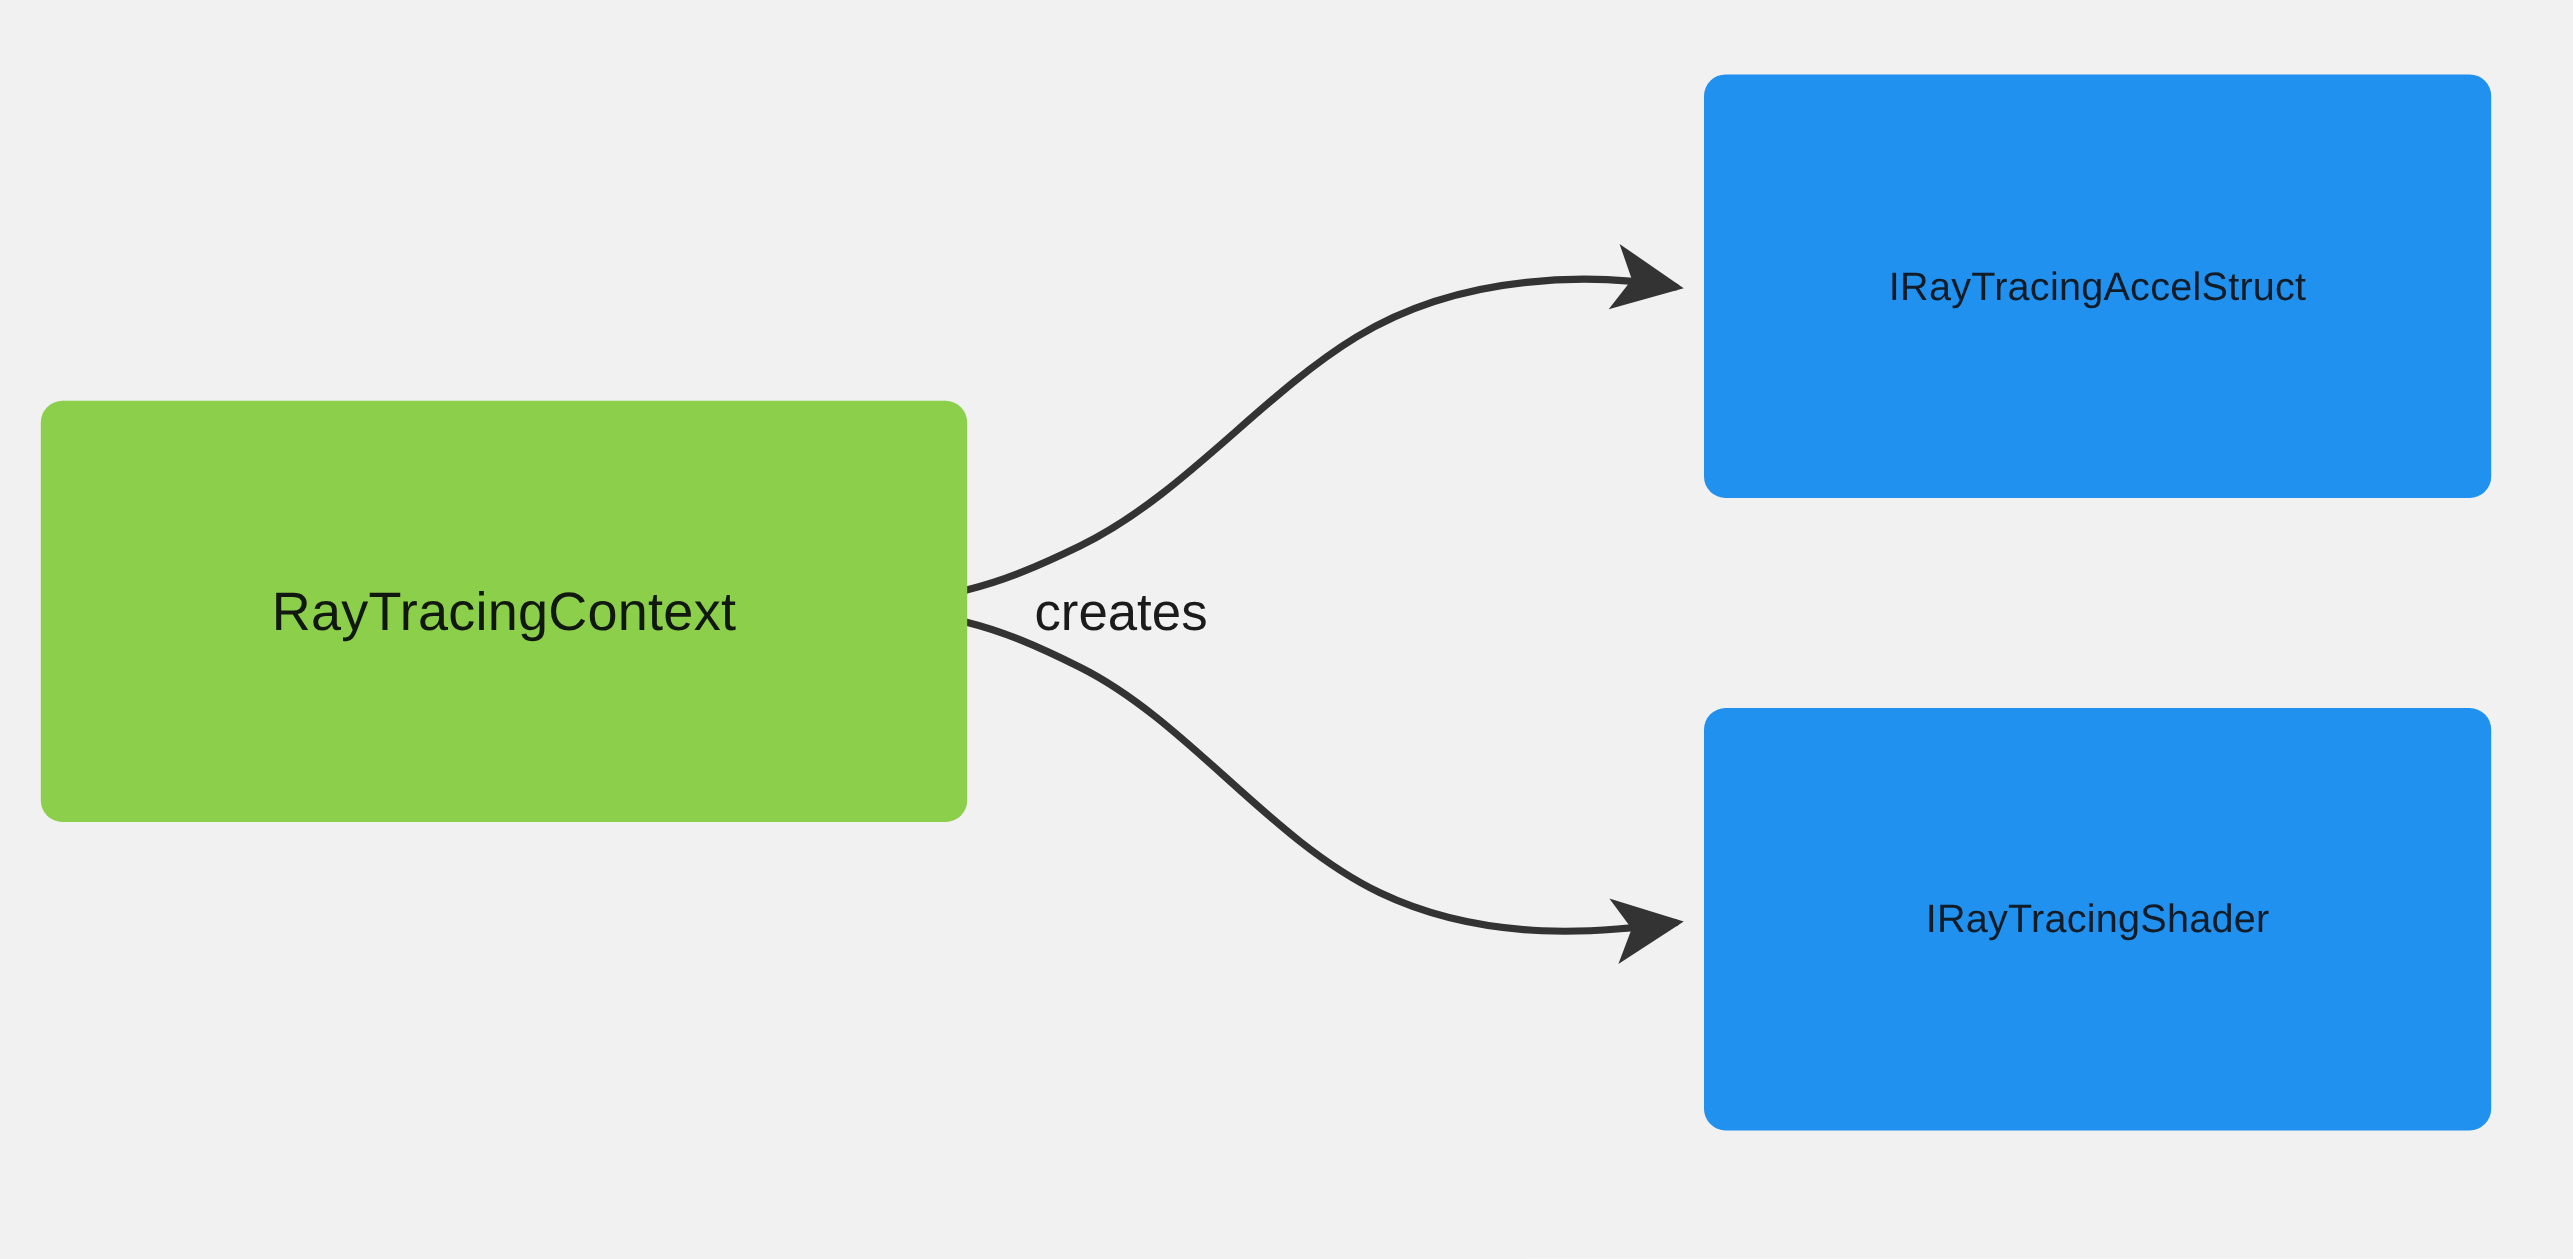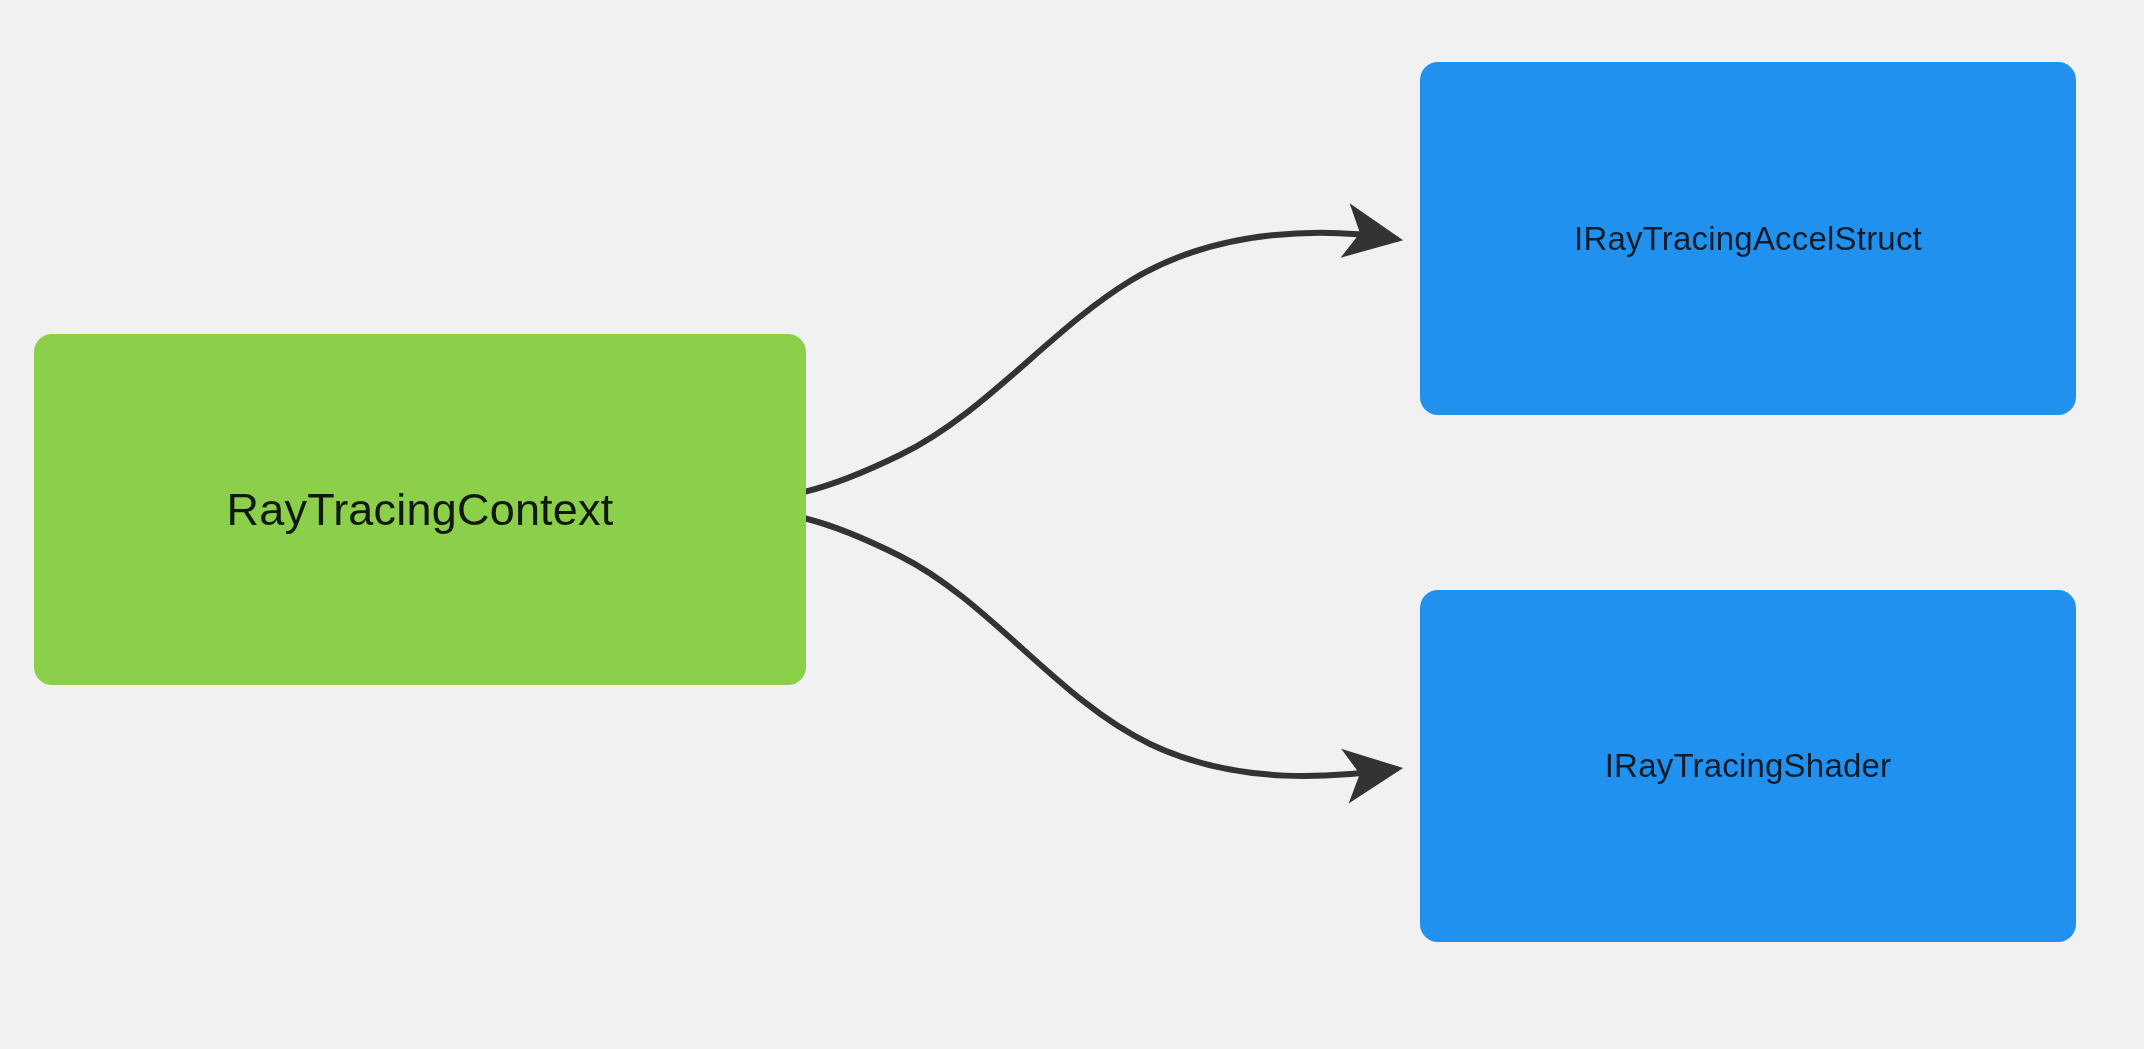--- a/index.html
+++ b/index.html
@@ -106,14 +106,15 @@
   </div>
 
   <div class="node" id="node-iraytracingshader">
     <span class="node-label">IRayTracingShader</span>
   </div>
 
   <div class="node" id="node-irayTracingaccelstruct">
     <span class="node-label">IRayTracingAccelStruct</span>
   </div>
 
+  <div id="edge-label-creates">creates</div>
 
 </div>
 
 </body></html>

